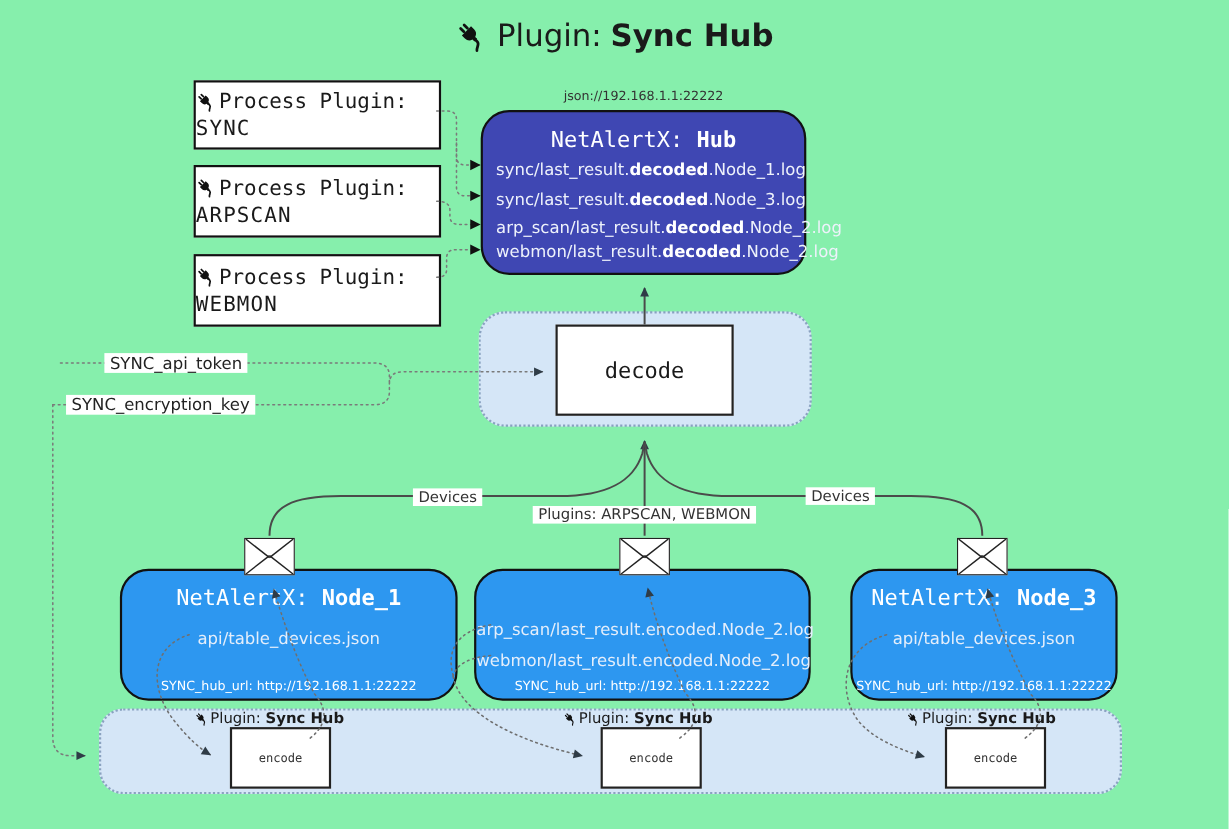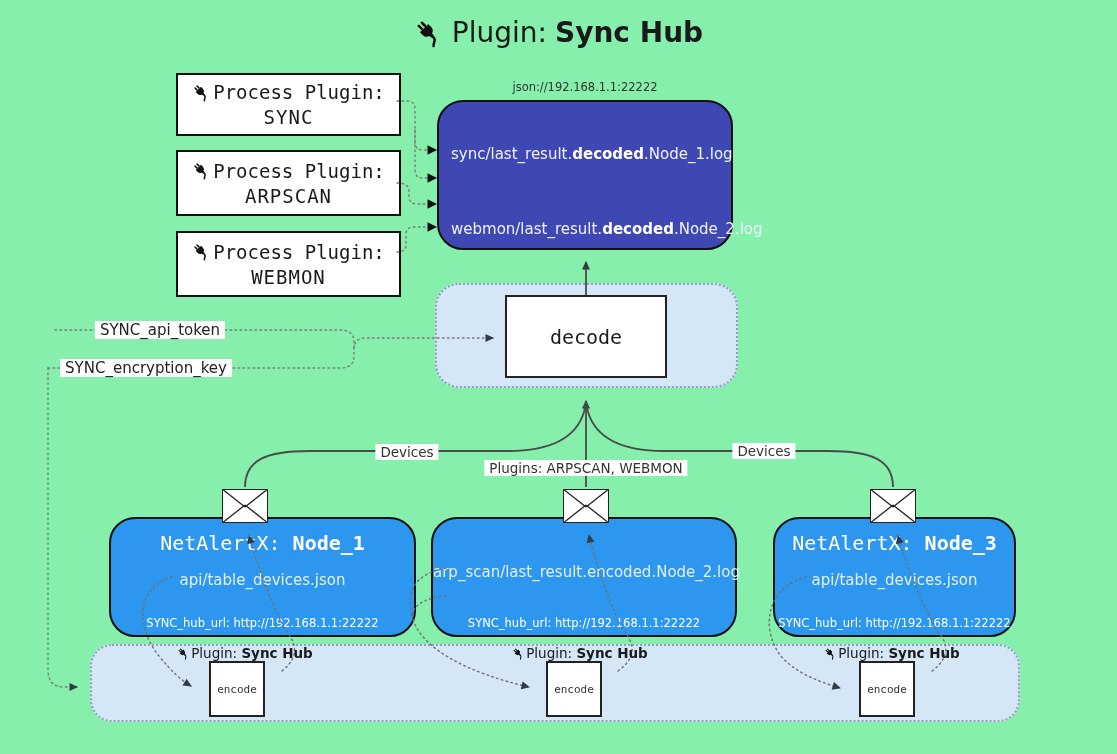--- a/index.html
+++ b/index.html
@@ -10,21 +10,21 @@
   .canvas{position:relative;width:1117px;height:754px;background:#86efac;
     font-family:"DejaVu Sans",sans-serif;color:var(--ink);overflow:hidden;}
   .mono{font-family:"DejaVu Sans Mono",monospace;}
   .abs{position:absolute;}
   
   .title{top:16px;left:0;width:100%;display:flex;justify-content:center;align-items:center;
     gap:8px;font-size:28px;z-index:6;}
   .title b{font-weight:bold;}
   
   .pbox{left:176px;width:221px;background:#fff;border:2px solid #111;z-index:2;
-    display:flex;flex-direction:column;align-items:center;justify-content:center;gap:3px;}
+    display:flex;flex-direction:column;justify-content:center;gap:3px;}
   .pbox .l1{display:flex;align-items:center;gap:2px;font-size:19px;}
   .pbox .l2{font-size:19px;letter-spacing:1px;}
   
   .hub{left:437px;top:100px;width:296px;height:150px;background:var(--hub-fill);
     border:2px solid #111;border-radius:26px;color:#fff;z-index:2;box-sizing:border-box;}
   .hub-title{position:absolute;top:13px;width:100%;text-align:center;font-size:20px;}
   .hub-line{position:absolute;left:12px;font-size:15px;color:#eef2fb;white-space:nowrap;}
   .hub-line b{color:#fff;}
   .hub-url{top:80px;left:437px;width:296px;text-align:center;font-size:11.5px;color:#333;z-index:2;}
   
@@ -34,21 +34,21 @@
     display:flex;align-items:center;justify-content:center;font-size:20px;z-index:2;box-sizing:border-box;}
   
   .node{top:517px;height:120px;background:var(--node-fill);border:2px solid #111;
     border-radius:26px;color:#fff;z-index:2;box-sizing:border-box;}
   .node-title{position:absolute;top:12px;width:100%;text-align:center;font-size:20px;white-space:nowrap;}
   .payload{position:absolute;width:100%;text-align:center;font-size:15px;color:#e4eefb;white-space:nowrap;}
   .node-url{position:absolute;bottom:5px;width:100%;text-align:center;font-size:11.5px;color:#fff;}
   
   .band{left:90px;top:644px;width:930px;height:78px;background:var(--panel-fill);
     border:2px dotted var(--panel-border);border-radius:22px;z-index:1;box-sizing:border-box;}
-  .encode{top:661px;width:56px;height:56px;background:#fff;border:2px solid #222;z-index:2;
+  .encode{top:661px;width:92px;height:56px;background:#fff;border:2px solid #222;z-index:2;
     display:flex;align-items:center;justify-content:center;font-size:11px;color:#333;box-sizing:border-box;}
   .bandlabel{top:645px;width:160px;display:flex;align-items:center;justify-content:center;gap:1px;
     font-size:13.5px;z-index:5;}
   
   .edge-label{position:absolute;background:#fff;padding:0 5px;font-size:13.5px;color:#333;
     z-index:5;transform:translate(-50%,-50%);white-space:nowrap;}
   .secret-label{font-size:15px;color:#222;}
   
   .envelope{top:489px;width:46px;height:34px;background:#fff;border:1.6px solid #222;z-index:4;box-sizing:border-box;}
   .envelope svg{display:block;width:100%;height:100%;}
@@ -105,34 +105,38 @@
         <svg class="plug" width="19" height="19" viewBox="0 0 24 24">
           <use href="#plug-sym"></use>
         </svg>
       <span>Process Plugin:</span>
       </div>
     <div class="l2">WEBMON</div>
   </div>
 
   <div class="abs hub-url">json://192.168.1.1:22222</div>
   <div class="abs hub">
+    <div class="hub-title mono"><span>NetAlertX: </span><b>Hub</b></div>
     <div class="hub-line" style="top:43px;"><span>sync/last_result.</span><b>decoded</b><span>.Node_1.log</span></div>
+    <div class="hub-line" style="top:70px;"><span>sync/last_result.</span><b>decoded</b><span>.Node_3.log</span></div>
+    <div class="hub-line" style="top:96px;"><span>arp_scan/last_result.</span><b>decoded</b><span>.Node_2.log</span></div>
     <div class="hub-line" style="top:118px;"><span>webmon/last_result.</span><b>decoded</b><span>.Node_2.log</span></div>
   </div>
 
   <div class="abs panel"></div>
   <div class="abs decode mono">decode</div>
 
   <div class="abs node" style="left:90px;width:307px;margin-left:19px;">
     <div class="node-title mono"><span>NetAlertX: </span><b>Node_1</b></div>
     <div class="payload" style="top:52px;">api/table_devices.json</div>
     <div class="node-url">SYNC_hub_url: http://192.168.1.1:22222</div>
   </div>
   <div class="abs node" style="left:431px;width:306px;">
     <div class="payload" style="top:44px;">arp_scan/last_result.encoded.Node_2.log</div>
+    <div class="payload" style="top:72px;">webmon/last_result.encoded.Node_2.log</div>
     <div class="node-url">SYNC_hub_url: http://192.168.1.1:22222</div>
   </div>
   <div class="abs node" style="left:773px;width:243px;">
     <div class="node-title mono"><span>NetAlertX: </span><b>Node_3</b></div>
     <div class="payload" style="top:52px;">api/table_devices.json</div>
     <div class="node-url">SYNC_hub_url: http://192.168.1.1:22222</div>
   </div>
 
   <div class="abs band"></div>
   <div class="abs bandlabel" style="left:165px;">

